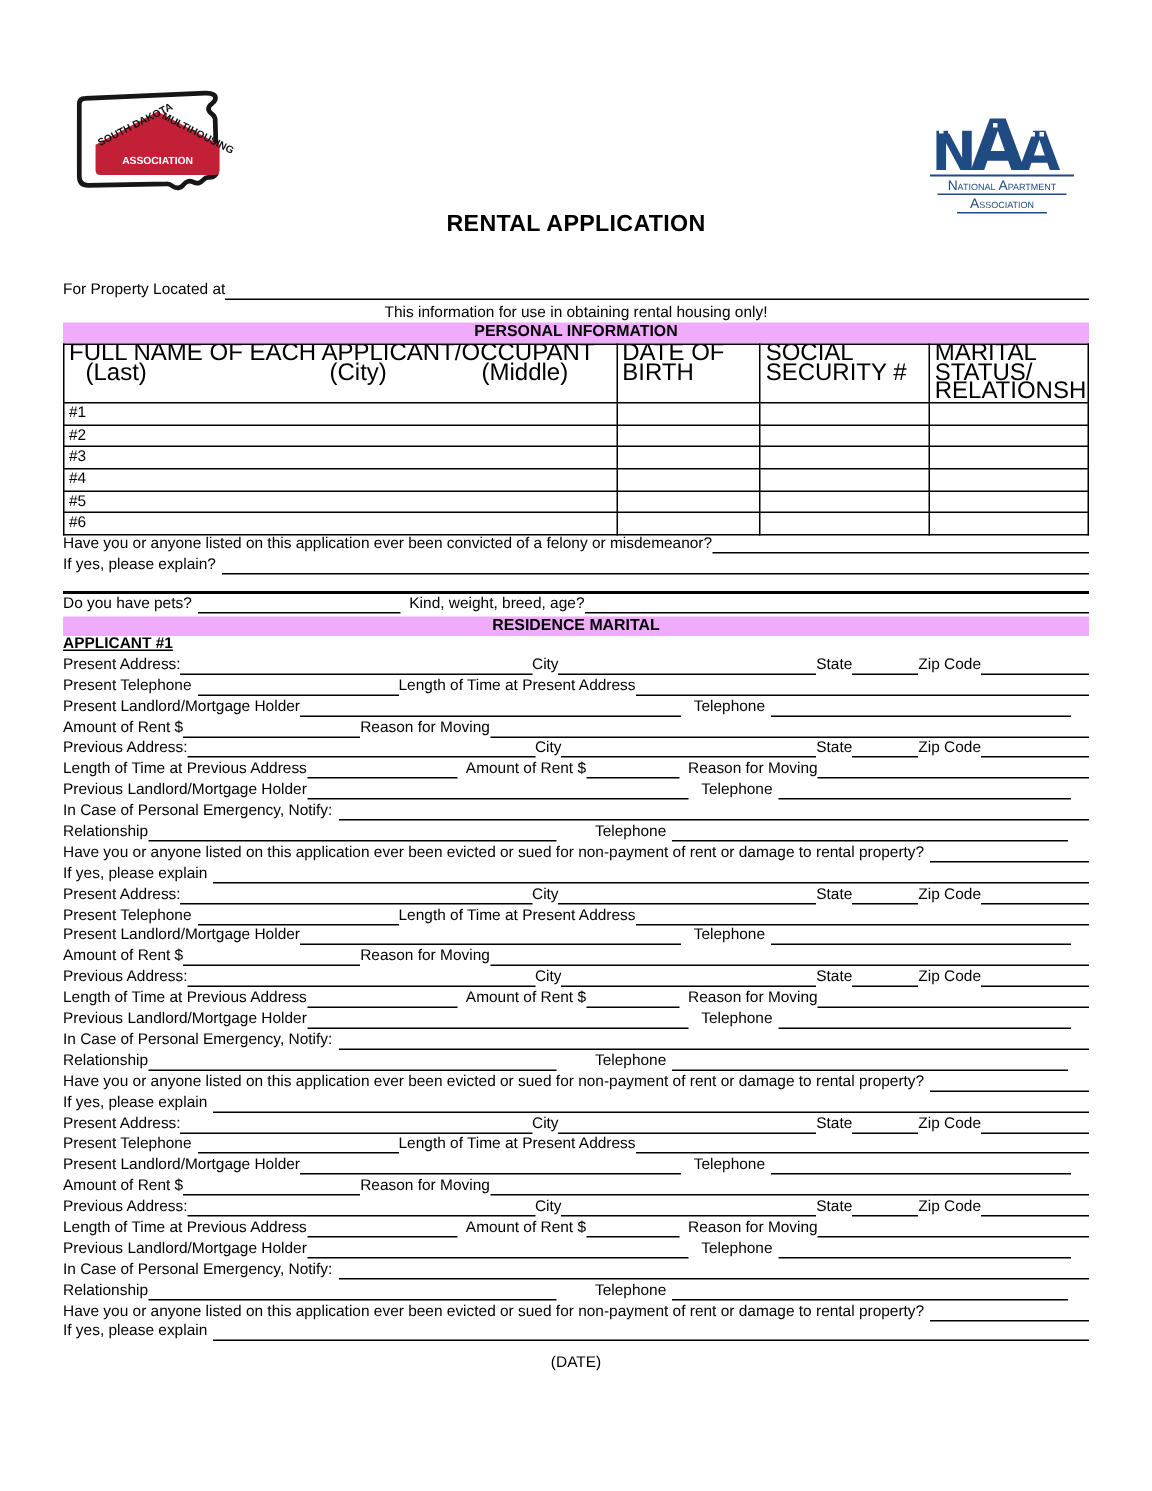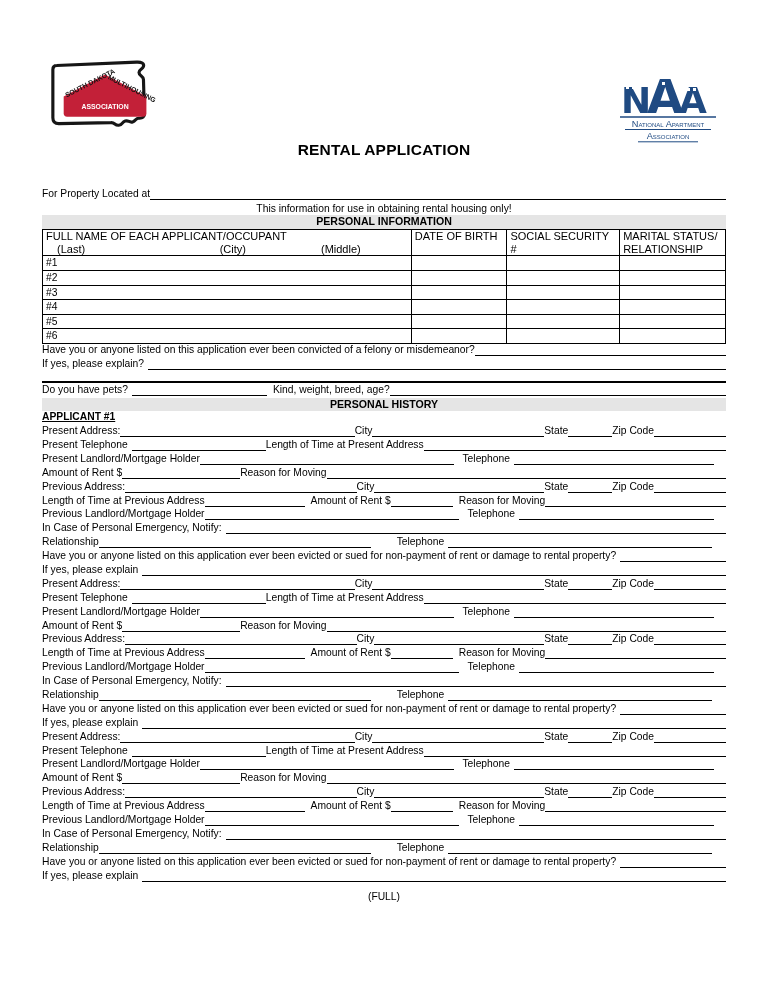--- a/index.html
+++ b/index.html
@@ -23,30 +23,30 @@
   .grow { flex:1 1 auto; }
   .g3 { flex-grow:3; } .g2 { flex-grow:2.2; }
   .w44{width:44px} .w62{width:62px} .w72{width:72px} .w100{width:100px}
   .w118{width:118px} .w134{width:134px} .w135{width:135px} .w195{width:195px}
   .w200{width:200px} .w272{width:272px}
   .mr12{margin-right:12px} .mr14{margin-right:14px}
   .ml6{margin-left:6px} .ml26{margin-left:26px} .mlg{margin-left:8px}
   .sp{margin-right:4px}
   .center-note { text-align:center; height:13.5px; line-height:13.5px; }
   .bar {
-    background:#e5e5e5; text-align:center; font-weight:bold;
+    background:#f0abfc; text-align:center; font-weight:bold;
     height:13.5px; line-height:13.5px; font-size:10.6px;
   }
   
   table.pi { width:100%; border-collapse:collapse; table-layout:fixed; }
   table.pi th, table.pi td {
     border:1px solid #000; padding:0 3px; font-weight:normal;
     text-align:left; vertical-align:top; overflow:hidden;
   }
-  table.pi thead th { font-size:11px; line-height:12.8px; }
+  table.pi thead th { font-size:16px; line-height:12.8px; }
   table.pi tbody td { height:13.6px; line-height:13.6px; }
   .th-sub { position:relative; height:12.8px; }
   .sub-last { margin-left:11px; }
   .sub-first { position:absolute; left:48%; }
   .sub-middle { position:absolute; left:76%; }
   
   .divider { height:0; border-top:2.5px solid #000; margin-top:9px; margin-bottom:1px; }
   .applicant-title { font-weight:bold; text-decoration:underline; line-height:12px; }
   .over { text-align:center; margin-top:7px; }
 </style>
@@ -174,21 +174,21 @@
 
     <div class="divider"></div>
 
     <div class="frow">
       <span class="lbl sp">Do you have pets?</span>
       <span class="bl w135"></span>
       <span class="lbl ml6">Kind, weight, breed, age?</span>
       <span class="bl grow"></span>
     </div>
 
-    <div class="bar">PERSONAL HISTORY</div>
+    <div class="bar">RESIDENCE MARITAL</div>
 
     <div id="applicants-host">
   <section class="applicant">
     <div class="frow">
       <span class="applicant-title">APPLICANT #1</span>
     </div>
     <div class="frow">
       <span class="lbl">Present Address:</span>
       <span class="bl grow g3"></span>
       <span class="lbl">City</span>
@@ -400,15 +400,15 @@
       <span class="lbl sp">Have you or anyone listed on this application ever been evicted or sued for non-payment of rent or damage to rental property?</span>
       <span class="bl grow"></span>
     </div>
     <div class="frow">
       <span class="lbl sp">If yes, please explain</span>
       <span class="bl grow"></span>
     </div>
   </section>
 </div>
 
-    <div class="over">(FULL)</div>
+    <div class="over">(DATE)</div>
   </div>
 </div>
 
 </body></html>

